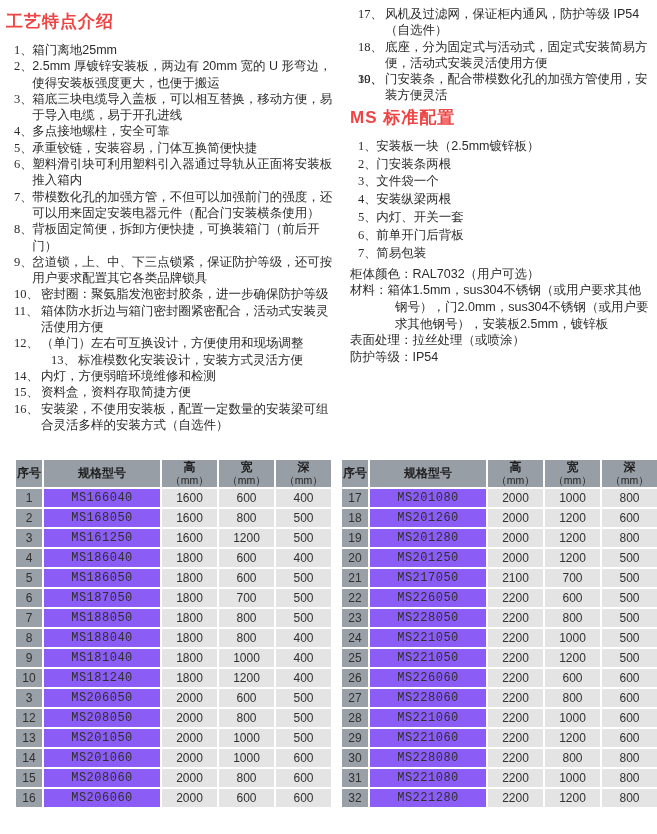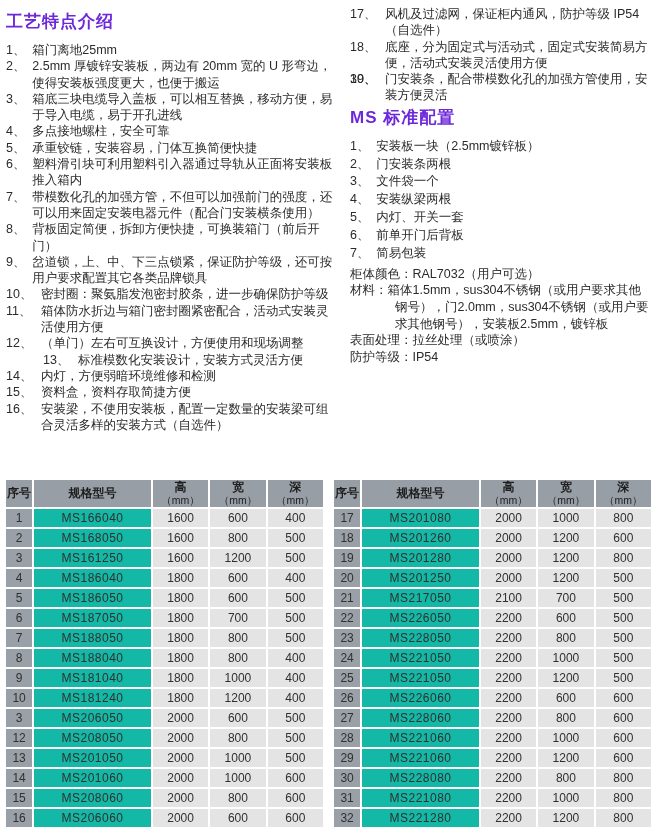--- a/index.html
+++ b/index.html
@@ -5,53 +5,53 @@
   html,body{margin:0;padding:0;}
   body{
     width:657px;height:834px;overflow:hidden;background:#ffffff;
     font-family:"Liberation Sans", sans-serif;color:#2b2b2b;
     -webkit-font-smoothing:antialiased;
   }
   .top{display:flex;padding:6px 5px 0 6px;box-sizing:border-box;height:458px;}
   .col-left{width:334px;flex:0 0 334px;}
   .col-right{width:302px;flex:0 0 302px;margin-left:10px;}
   .red-title{
-    color:#6d28d9;font-size:17px;font-weight:bold;
+    color:#ef4444;font-size:17px;font-weight:bold;
     letter-spacing:1px;margin:4px 0 9px 0;
   }
   .li{
     font-size:12.5px;line-height:16.3px;position:relative;
     color:#2b2b2b;
   }
-  .li .num{position:absolute;left:0;top:0;}
+  .li .num{position:absolute;left:8px;top:0;font-family:Liberation Serif, serif;}
   .ms-list .li{margin:1.5px 0;}
   .ms-title{margin-top:2px;}
   .specs{margin-top:5px;}
   .spec-line{
     font-size:12.5px;line-height:16.6px;
     padding-left:3.6em;text-indent:-3.6em;
   }
   
-  .tables{display:flex;padding:0 4px;margin-top:20px;gap:7px;}
+  .tables{display:flex;padding:0 14px;margin-top:0;gap:7px;}
   table{
     border-collapse:separate;border-spacing:2px;table-layout:fixed;
     width:323px;font-size:12px;
   }
   th{
     background:#989ea6;color:#1e1e1e;font-weight:bold;
     text-align:center;vertical-align:middle;padding:1px 0;
   }
   th .label{font-size:12px;line-height:13px;}
   th .unit{font-size:10.5px;line-height:12px;font-weight:normal;}
   td{
     text-align:center;vertical-align:middle;height:18px;
     color:#30302f;padding:0;
   }
   td.c-seq{background:#9aa0a8;}
-  td.c-model{background:#14b8a6;letter-spacing:0.5px;}
+  td.c-model{background:#8b5cf6;letter-spacing:0.5px;font-family:Liberation Mono, monospace;}
   td.c-num{background:#e4e4e5;}
 </style>
 </head>
 <body>
 
 <div class="top">
   <div class="col-left">
     <div class="red-title">工艺特点介绍</div>
     <div>
         <div class="li" style="padding-left: 2.1em;"><span class="num">1、</span><span>箱门离地25mm</span></div>

